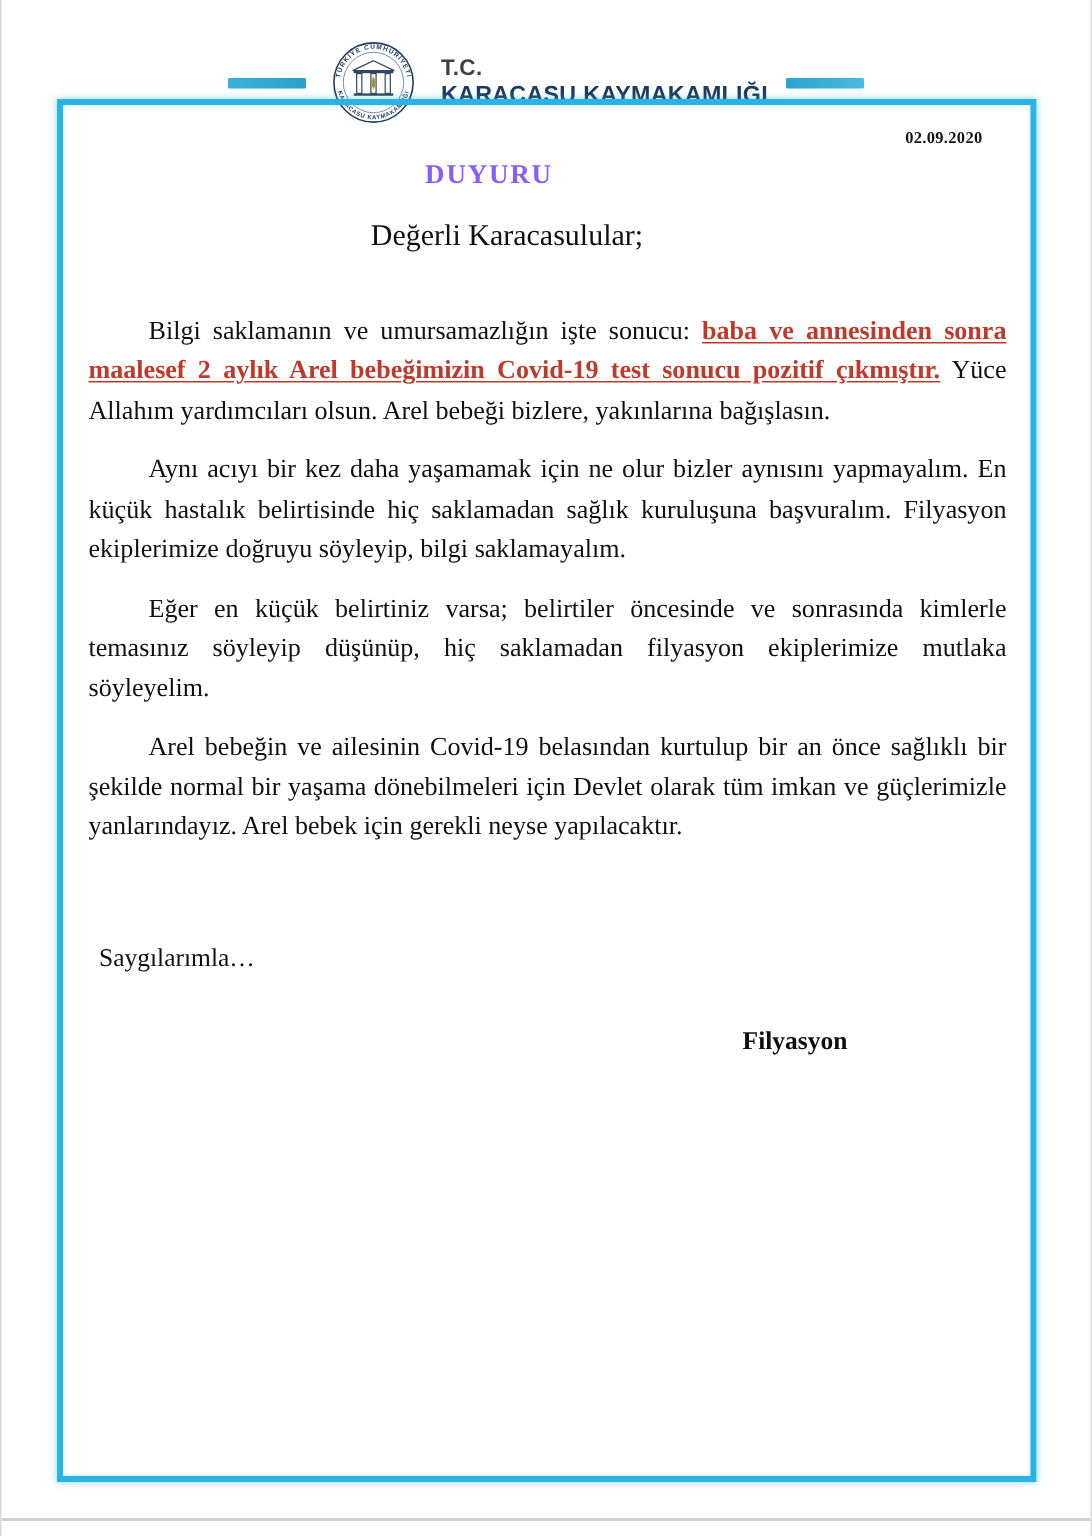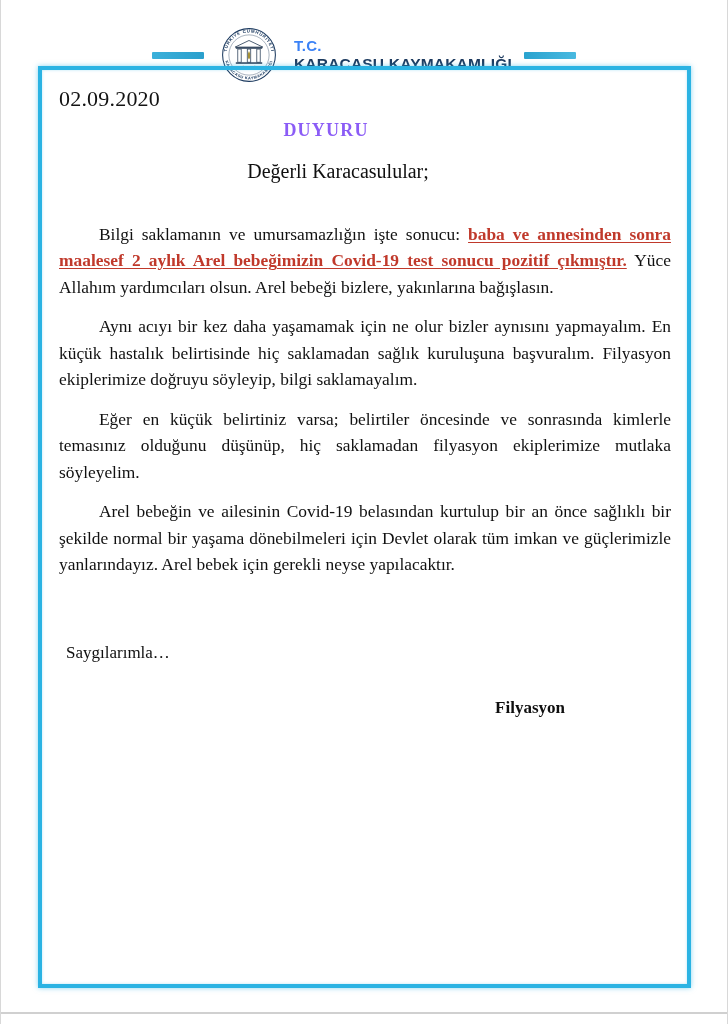--- a/index.html
+++ b/index.html
@@ -63,21 +63,21 @@
   .lh-text {
     display: flex;
     flex-direction: column;
     justify-content: center;
     line-height: 1.18;
   }
   .lh-tc {
     font-family: "Liberation Sans", "DejaVu Sans", sans-serif;
     font-weight: bold;
     font-size: 15px;
-    color: #3b82f6;
+    color: #404040;
     letter-spacing: 0.3px;
   }
   .lh-name {
     font-family: "Liberation Sans", "DejaVu Sans", sans-serif;
     font-weight: bold;
     font-size: 15.5px;
     color: #1d3b60;
     letter-spacing: 0.2px;
     white-space: nowrap;
   }
@@ -96,23 +96,23 @@
 
   
   .doc {
     position: absolute;
     left: 58px;
     top: 86px;
     width: 612px;
   }
 
   .date {
-    text-align: left;
-    font-weight: normal;
-    font-size: 22px;
+    text-align: right;
+    font-weight: bold;
+    font-size: 11px;
     color: #131313;
     padding-right: 16px;
     letter-spacing: 0.2px;
   }
 
   .duyuru {
     text-align: center;
     font-weight: bold;
     font-size: 18px;
     letter-spacing: 1.2px;
@@ -222,21 +222,21 @@
 
     <div class="greeting">Değerli Karacasulular;</div>
 
     <div class="body-text">
 
       <p><span>Bilgi saklamanın ve umursamazlığın işte sonucu: </span><span class="hl">baba ve annesinden sonra maalesef 2 aylık Arel bebeğimizin Covid-19 test sonucu pozitif çıkmıştır.</span><span> Yüce Allahım yardımcıları olsun. Arel bebeği bizlere, yakınlarına bağışlasın.</span></p>
 
 
       <p>Aynı acıyı bir kez daha yaşamamak için ne olur bizler aynısını yapmayalım. En küçük hastalık belirtisinde hiç saklamadan sağlık kuruluşuna başvuralım. Filyasyon ekiplerimize doğruyu söyleyip, bilgi saklamayalım.</p>
 
-      <p>Eğer en küçük belirtiniz varsa; belirtiler öncesinde ve sonrasında kimlerle temasınız olduğunu düşünüp, hiç saklamadan filyasyon ekiplerimize mutlaka söyleyelim.</p>
+      <p>Eğer en küçük belirtiniz varsa; belirtiler öncesinde ve sonrasında kimlerle temasınız söyleyip düşünüp, hiç saklamadan filyasyon ekiplerimize mutlaka söyleyelim.</p>
 
 
       <p>Arel bebeğin ve ailesinin Covid-19 belasından kurtulup bir an önce sağlıklı bir şekilde normal bir yaşama dönebilmeleri için Devlet olarak tüm imkan ve güçlerimizle yanlarındayız. Arel bebek için gerekli neyse yapılacaktır.</p>
 
     </div>
 
     <div class="signoff">Saygılarımla…</div>
 
     <div class="signature">
       <div>Filyasyon</div>

